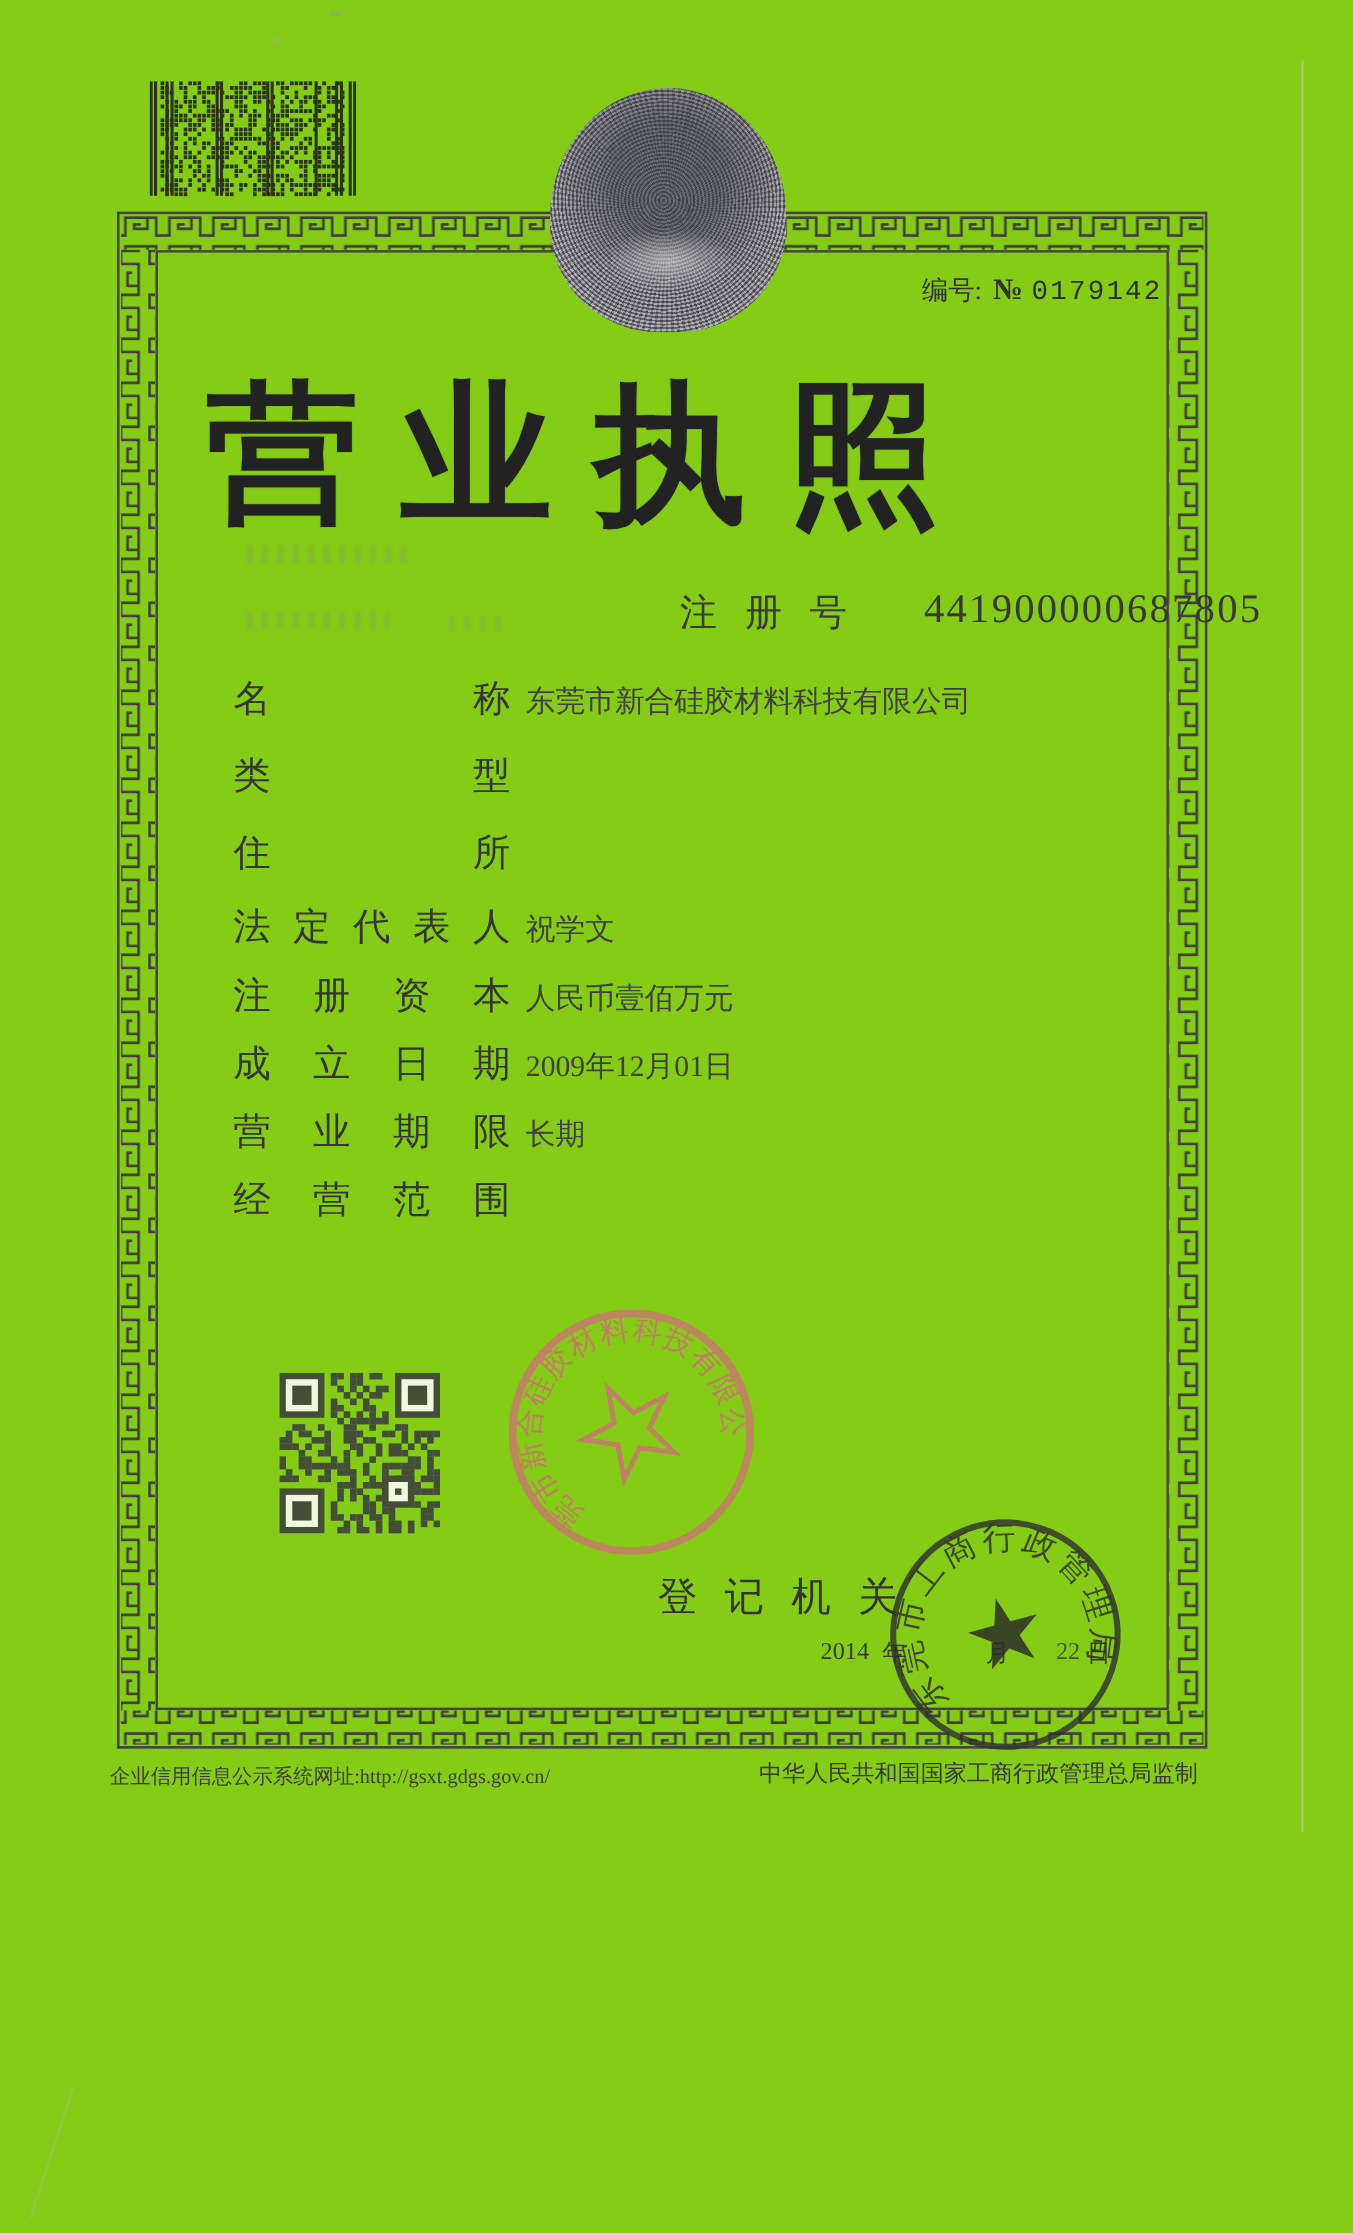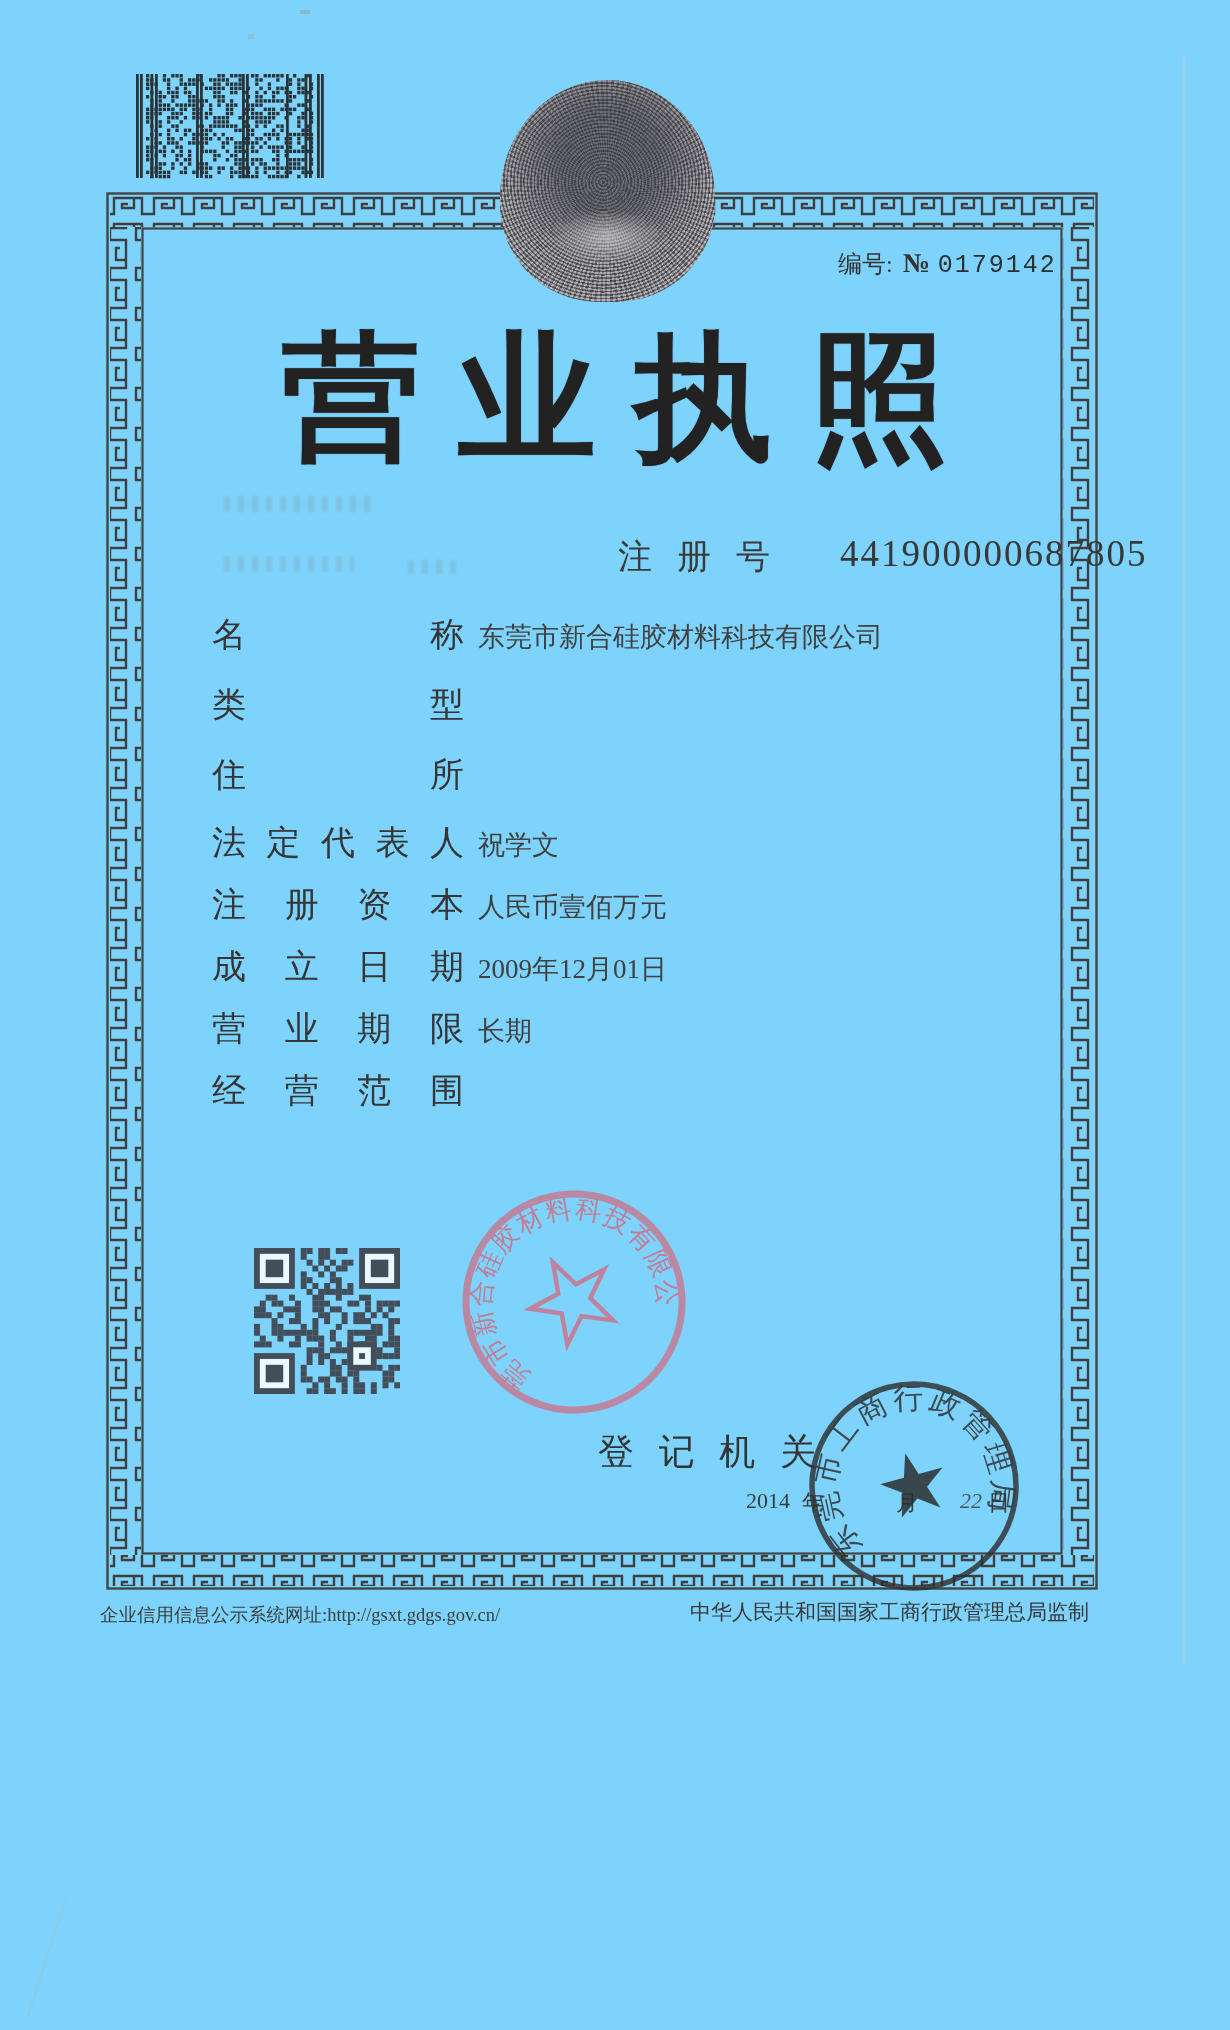--- a/index.html
+++ b/index.html
@@ -1,17 +1,17 @@
 <!DOCTYPE html>
 <html><head>
 <meta charset="utf-8">
 <style>
   html,body{margin:0;padding:0;background:#ffffff;}
   .page{
-    position:relative;width:1230px;height:2030px;background:#7dd3fc;
+    position:relative;width:1230px;height:2030px;background:#84cc16;
     font-family:"Liberation Serif","DejaVu Serif",serif;color:#3c3c3c;overflow:hidden;
   }
   .abs{position:absolute;}
 
   
   .barcode{left:136px;top:72px;width:188px;height:112px;z-index:4;}
   .emblem{
     left:500px;top:80px;width:215px;height:222px;z-index:3;
     border-radius:50% 50% 46% 46% / 53% 53% 44% 44%;
     background:
@@ -28,21 +28,21 @@
   }
   .serial{left:838px;top:248px;width:260px;z-index:5;font-size:24px;color:#333;white-space:nowrap;}
   .serial .nosign{font-weight:700;font-size:27px;margin:0 8px 0 10px;}
   .serial .digits{font-family:"Liberation Mono","DejaVu Sans Mono",monospace;font-size:25px;letter-spacing:2px;color:#2e2e2e;}
 
   
   .frame{left:106px;top:192px;z-index:1;}
 
   
   .title{
-    left:150px;top:320px;width:930px;text-align:center;z-index:4;
+    left:150px;top:336px;width:930px;z-index:4;
     font-family:"Liberation Sans","DejaVu Sans",sans-serif;font-weight:900;
     font-size:138px;line-height:1.12;letter-spacing:38px;padding-left:38px;
     color:#222;box-sizing:border-box;
     text-shadow:0 0 1px rgba(30,30,30,.6);
   }
 
   
   .regline{left:0;top:532px;width:1230px;height:50px;z-index:4;}
   .reg-label{position:absolute;left:618px;top:2px;width:152px;font-size:34px;color:#3a3a3a;}
   .reg-value{position:absolute;left:840px;top:0;font-size:37px;letter-spacing:2px;color:#383838;}
@@ -58,21 +58,21 @@
          opacity:.22;filter:blur(1px);z-index:2;}
 
   
   .qr{left:254px;top:1248px;width:146px;height:146px;z-index:4;}
   .company-seal{left:458px;top:1186px;width:232px;height:232px;z-index:6;opacity:.88;}
   .authority-seal{left:804px;top:1376px;width:220px;height:220px;z-index:6;opacity:.9;}
   .registrar{left:598px;top:1428px;width:218px;font-size:36px;color:#333;z-index:4;}
   .dateline{left:746px;top:1488px;z-index:2;font-size:22px;color:#3a3a3a;display:flex;align-items:flex-start;white-space:nowrap;}
   .dateline .yr-unit{margin-left:12px;}
   .dateline .mo-unit{margin-left:72px;}
-  .dateline .day-num{margin-left:42px;opacity:.8;font-style:italic;}
+  .dateline .day-num{margin-left:42px;opacity:.8;}
   .dateline .day-unit{margin-left:6px;}
 
   
   .footer-left{left:100px;top:1602px;font-size:18.5px;color:#3d3d3d;z-index:4;white-space:nowrap;}
   .footer-right{left:690px;top:1598px;font-size:21px;color:#383838;z-index:4;white-space:nowrap;}
 
   
   .edge-line{left:1183px;top:55px;width:2px;height:1610px;background:#c4c4c4;opacity:.55;z-index:0;}
   .streak{left:46px;top:1895px;width:2px;height:125px;background:#b5b5b5;opacity:.3;transform:rotate(18deg);z-index:0;}
   .speck1{left:300px;top:10px;width:10px;height:4px;background:#9a9a9a;opacity:.5;}

